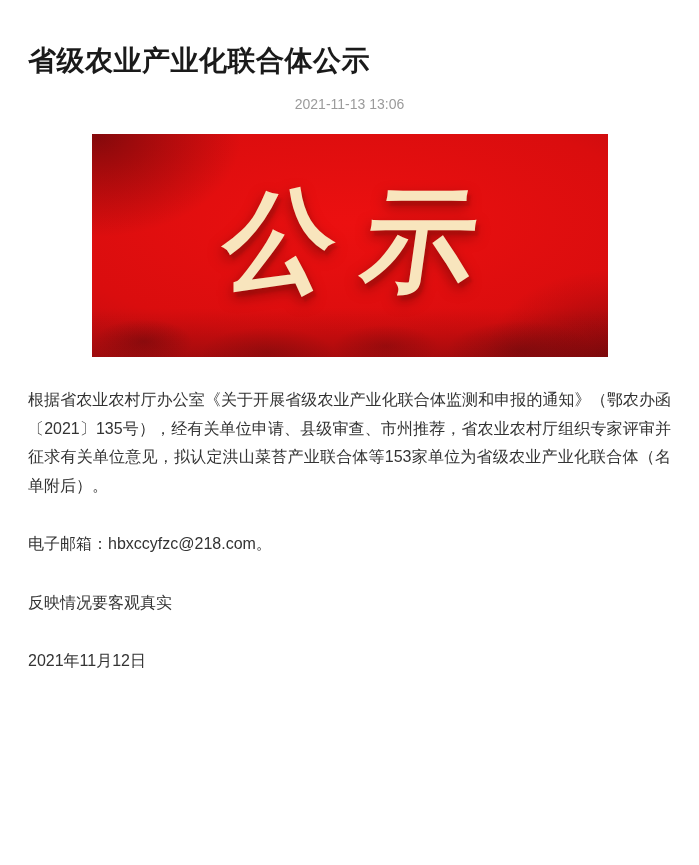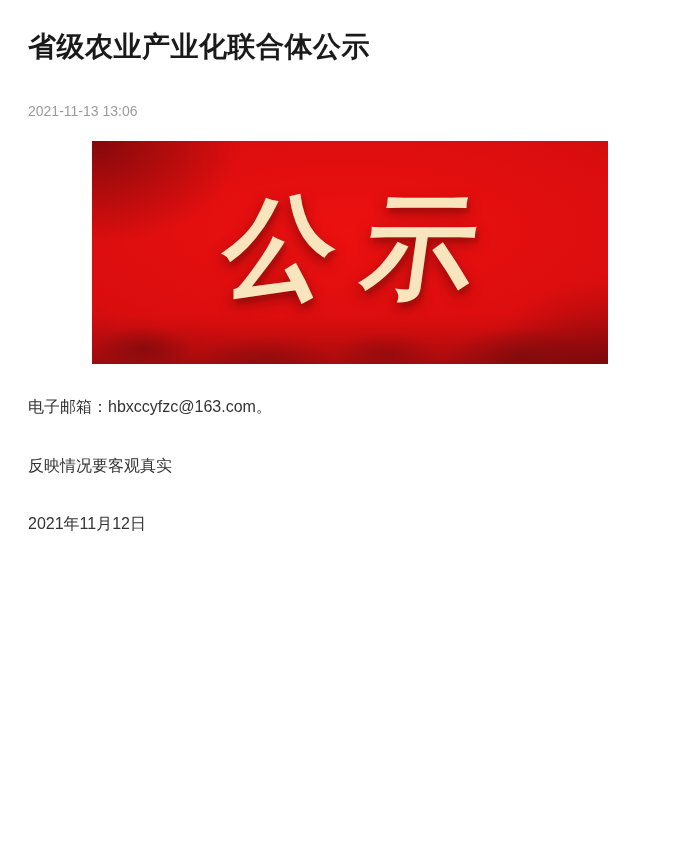--- a/index.html
+++ b/index.html
@@ -10,32 +10,33 @@
     background: #ffffff;
     font-family: "Liberation Sans", "DejaVu Sans", sans-serif;
     overflow: hidden;
   }
   .page {
     width: 699px;
     height: 865px;
     padding: 0 28px;
   }
   .page-title {
-    margin: 30px 0 0 0;
+    margin: 44px 0 0 0;
     font-size: 28px;
     line-height: 34px;
     font-weight: 700;
     color: var(--title-text, #1a1a1a);
     letter-spacing: 0.5px;
   }
   .publish-date {
-    margin-top: 37px;
+    margin-top: 16px;
     font-size: 14px;
     line-height: 20px;
     color: var(--muted-text, #9b9b9b);
+    text-align: center;
   }
   .banner {
     position: relative;
     width: 516px;
     height: 223px;
     margin: 20px auto 29px auto;
     overflow: hidden;
     background:
       radial-gradient(200px 140px at 1% 1%, rgba(70,6,9,0.55), transparent 72%),
       radial-gradient(170px 120px at 100% 100%, rgba(70,6,9,0.40), transparent 72%),
@@ -90,18 +91,19 @@
 
   <h1 class="page-title">省级农业产业化联合体公示</h1>
 
   <div class="publish-date">2021-11-13 13:06</div>
 
   <figure class="banner">
     <span class="banner-text">公示</span>
   </figure>
 
   <div class="body-text">
-    <p>电子邮箱：hbxccyfzc@163.com。</p>
+    <p>根据省农业农村厅办公室《关于开展省级农业产业化联合体监测和申报的通知》（鄂农办函〔2021〕135号），经有关单位申请、县级审查、市州推荐，省农业农村厅组织专家评审并征求有关单位意见，拟认定洪山菜苔产业联合体等153家单位为省级农业产业化联合体（名单附后）。</p>
+    <p>电子邮箱：hbxccyfzc@218.com。</p>
     <p>反映情况要客观真实</p>
     <p>2021年11月12日</p>
   </div>
 
 </div>
 
 </body></html>

